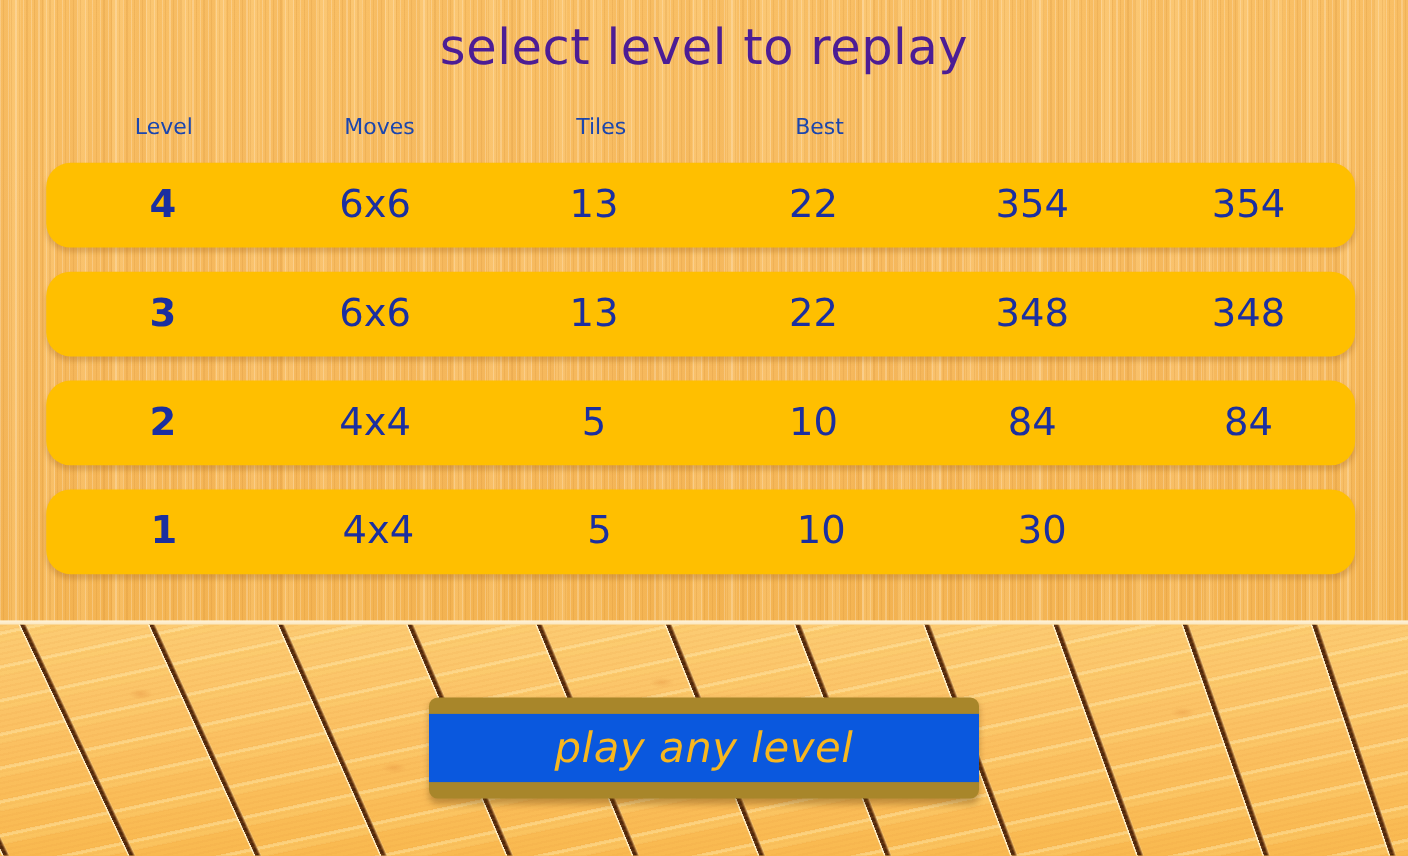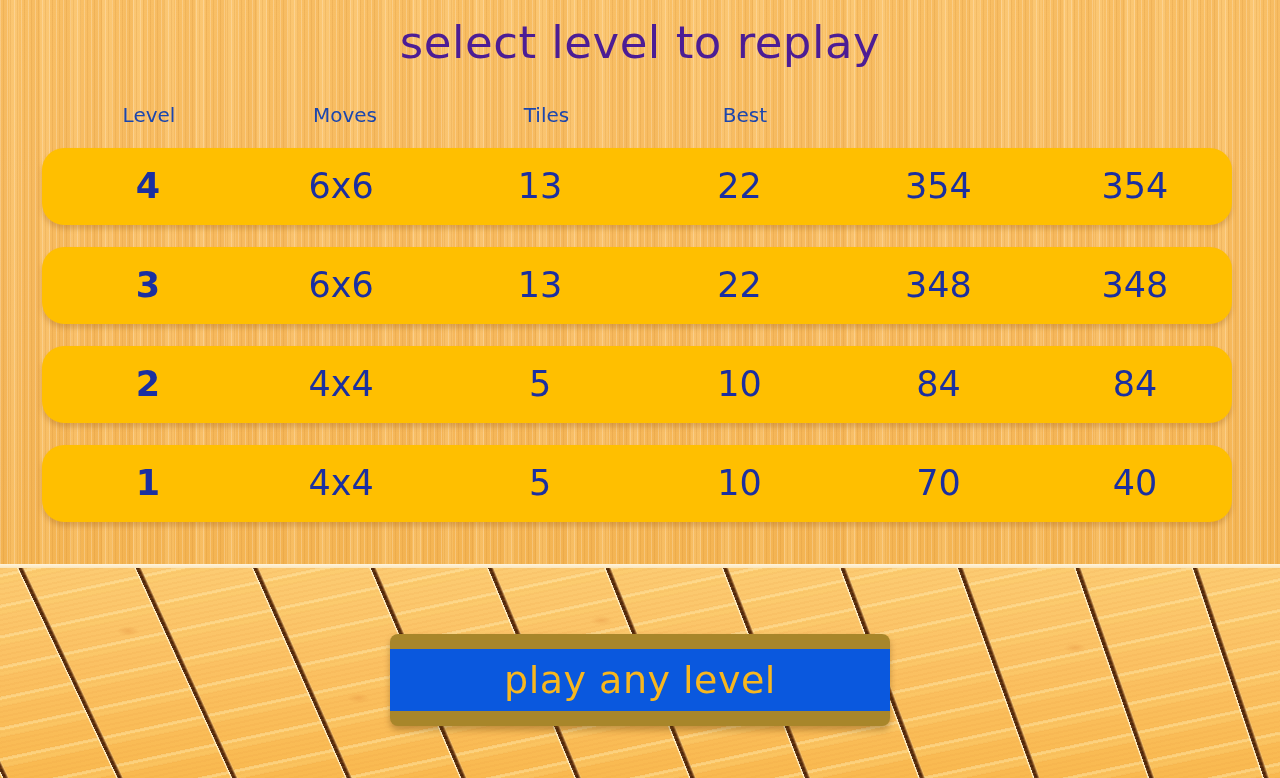--- a/index.html
+++ b/index.html
@@ -190,20 +190,21 @@
     justify-content: center;
     cursor: pointer;
   }
   .play-btn-inner {
     width: 528px;
     height: 62px;
     background: #0A58DE;
     display: flex;
     align-items: center;
     justify-content: center;
+    font-style: italic;
   }
   .play-btn-label {
     font-family: "DejaVu Sans", sans-serif;
     font-size: 38px;
     color: #F8B71E;
     letter-spacing: 0.5px;
     white-space: nowrap;
   }
 </style>
 </head>
@@ -268,22 +269,21 @@
       <div class="cell col-stars">10</div>
       <div class="cell col-moves">84</div>
       <div class="cell col-best">84</div>
     </div>
 
     <div class="level-row">
       <div class="cell level-num col-level">1</div>
       <div class="cell col-size">4x4</div>
       <div class="cell col-tiles">5</div>
       <div class="cell col-stars">10</div>
-      <div class="cell col-moves">70</div>
-      <div class="cell col-best">40</div>
+      <div class="cell col-moves">30</div>
     </div>
 
   </div>
 
   <div class="play-btn">
     <div class="play-btn-inner">
       <span class="play-btn-label">play any level</span>
     </div>
   </div>
 

